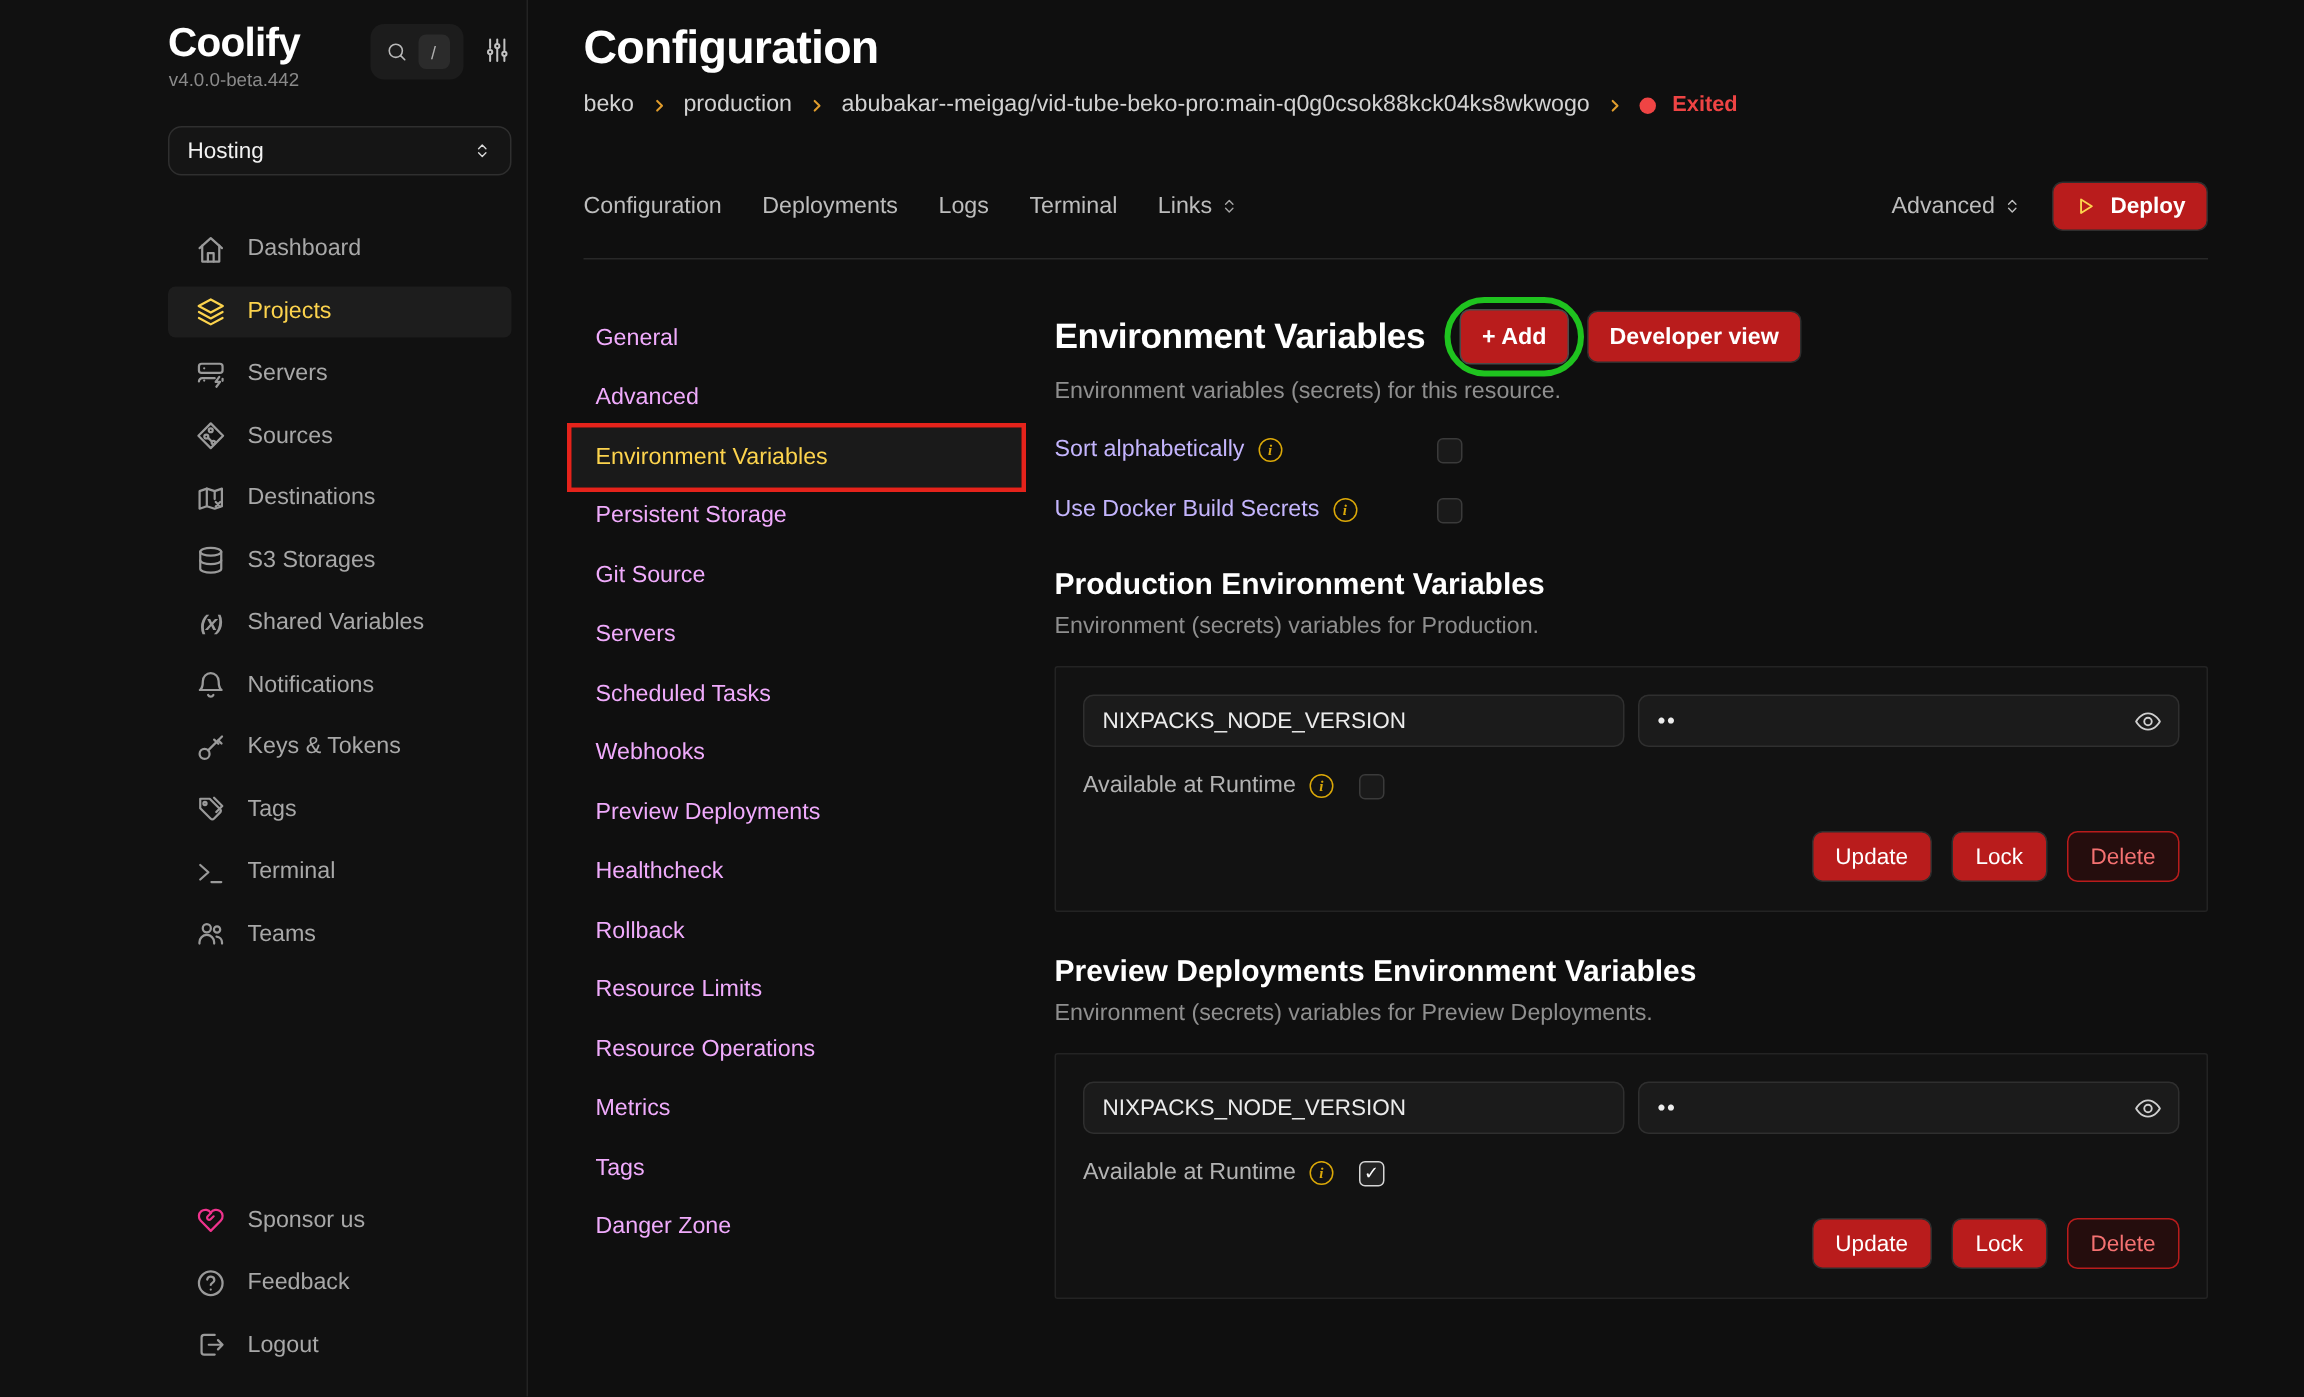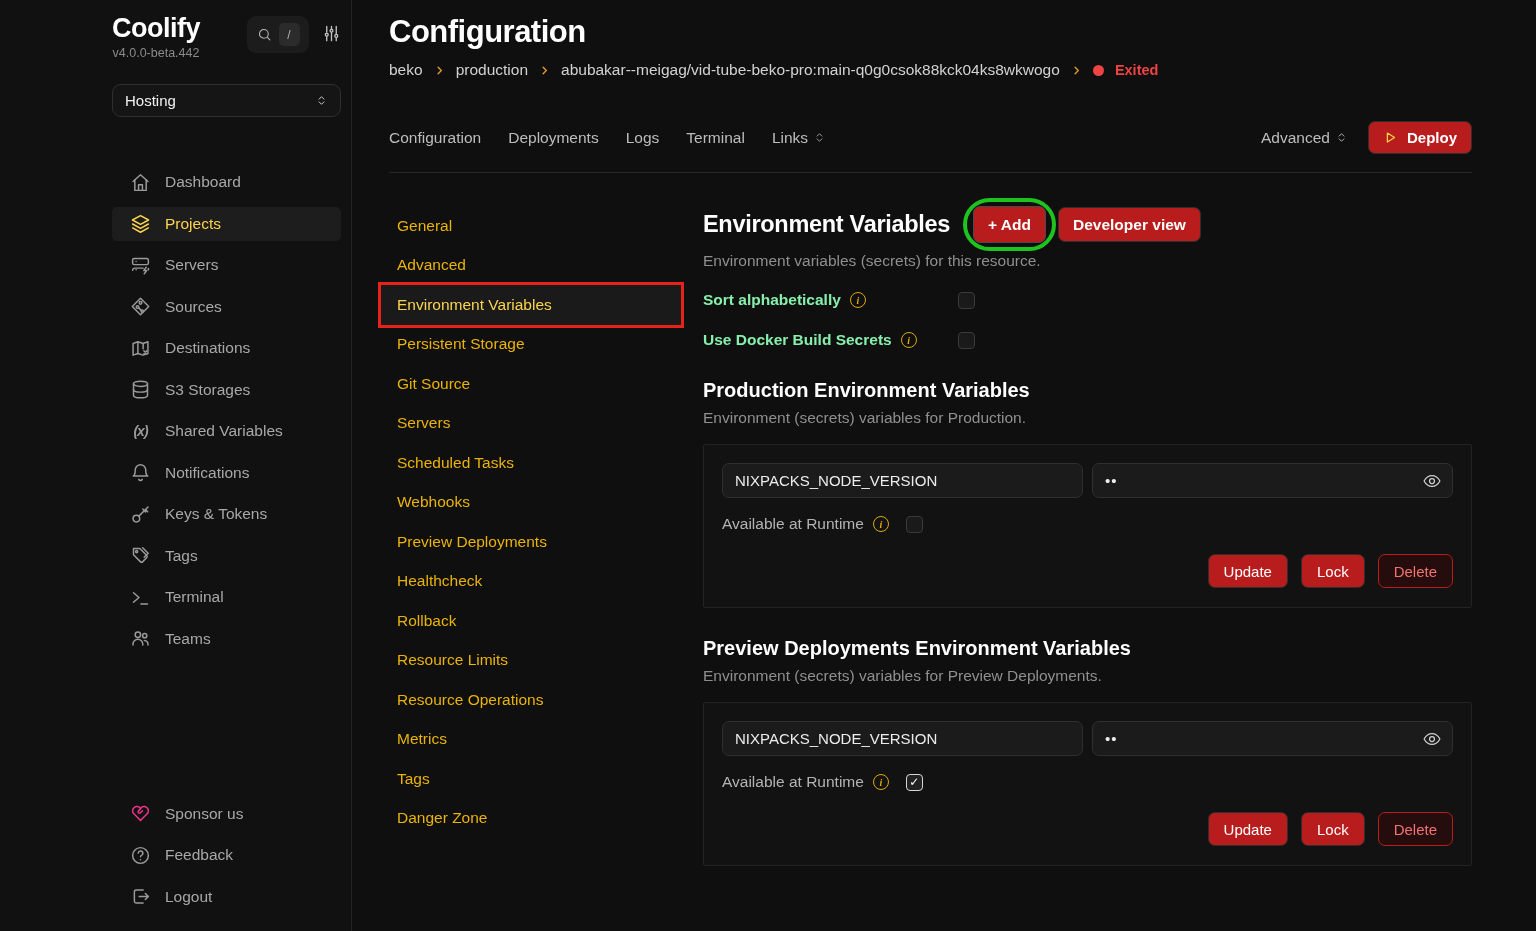--- a/index.html
+++ b/index.html
@@ -18,21 +18,21 @@
   .logo { font-size:27px; font-weight:700; letter-spacing:-0.5px; color:#fff; }
   .search-pill { margin-left:auto; margin-top:3px; width:62px; height:37px; background:#1c1c1c; border-radius:9px; display:flex; align-items:center; justify-content:center; gap:7px; color:#b9b9b9; cursor:pointer; }
   .search-pill .sic svg { width:15px; height:15px; }
   .kbd { width:21px; height:23px; background:#2b2b2b; border-radius:5px; font-size:12px; color:#b0b0b0; display:flex; align-items:center; justify-content:center; }
   .sliders-btn { margin-left:13px; margin-top:11px; color:#c2c2c2; cursor:pointer; }
   .sliders-btn svg { width:19px; height:19px; }
   .version { font-size:12.5px; color:#8a8a8a; margin-top:2px;text-align:center; }
   .team-select { margin-top:24px; height:33px; border:1px solid #2f2f2f; background:#151515; border-radius:9px; display:flex; align-items:center; padding:0 12px; font-size:15px; color:#f2f2f2; cursor:pointer; }
   .team-select .chev { margin-left:auto; color:#d8d8d8; }
   .chev svg { width:13px; height:13px; }
-  .nav { margin-top:48px; }
+  .nav { margin-top:32px; }
   .nav-item { height:34px; margin-bottom:7.5px; display:flex; align-items:center; gap:14px; padding-left:18px; border-radius:5px; color:#a8a8a8; font-size:15.5px; cursor:pointer; }
   .nav-item .ic { width:21px; height:21px; color:#9a9a9a; display:flex; align-items:center; justify-content:center; flex-shrink:0; }
   .nav-item .ic svg { width:21px; height:21px; }
   .nav-item.active { background:#1d1d1d; color:#fcd34d; }
   .nav-item.active .ic { color:#fcd34d; }
   .vars-txt { font-style:italic; font-weight:700; font-size:14px; letter-spacing:-1px; }
   .side-footer { margin-top:auto; padding-bottom:10px; }
 
   
   .main { margin-left:352px; padding:14px 64px 0 37px; }
@@ -50,35 +50,35 @@
   .right-tools { margin-left:auto; display:flex; align-items:center; gap:20px; }
   .advanced { display:flex; align-items:center; gap:5px; font-size:15.5px; color:#bdbdbd; cursor:pointer; }
   .btn { height:35px; padding:0 14px; border:1px solid #2e2e2e; background:#b91c1c; border-radius:7px; font-size:15.5px; font-weight:600; color:#fff; display:inline-flex; align-items:center; cursor:pointer; font-family:inherit; }
   .deploy-btn { height:33px; gap:9px; font-size:15px; }
   .deploy-btn .pic { color:#fcd34d; display:flex; }
   .deploy-btn .pic svg { width:15px; height:15px; stroke-width:2; }
   .hr { border-bottom:1px solid #282828; margin-top:18px; }
 
   .cols { display:flex; margin-top:33px; }
   .subnav { width:292px; flex-shrink:0; }
-  .subnav-item { position:relative; height:39.5px; display:flex; align-items:center; padding-left:16px; margin-left:-8px; font-size:15.5px; color:#eab308; cursor:pointer; }
+  .subnav-item { position:relative; height:39.5px; display:flex; align-items:center; padding-left:16px; margin-left:-8px; font-size:15.5px; color:#f0abfc; cursor:pointer; }
   .subnav-item.active { background:#1a1a1a; color:#fcd34d; }
   .redbox { display:none; }
   .subnav-item.active .redbox { display:block; position:absolute; inset:-3px; border:3px solid #e5231b; pointer-events:none; }
 
   .content { flex:1; padding-left:22px; }
   .h2-row { display:flex; align-items:center; }
   h2 { font-size:23.5px; font-weight:800; letter-spacing:-0.3px; }
   .add-wrap { position:relative; margin-left:23px; }
   .add-btn { height:37px; border-color:#4a4a4a; }
   .green-ring { position:absolute; inset:-8px -10px; border:4px solid #1fc31f; border-radius:30px; pointer-events:none; }
   .dev-btn { margin-left:12px; }
   .desc { margin-top:9px; font-size:15.5px; color:#8f8f8f; }
   .toggle-row { display:flex; align-items:center; margin-top:20px; height:20px; }
-  .toggle-left { width:255px; display:flex; align-items:center; gap:9px; font-size:15.5px; color:#86efac;font-weight:bold; }
+  .toggle-left { width:255px; display:flex; align-items:center; gap:9px; font-size:15.5px; color:#c4b5fd; }
   .info { width:16px; height:16px; flex-shrink:0; border:1.5px solid #dca908; border-radius:50%; color:#dca908; display:inline-flex; align-items:center; justify-content:center; }
   .info::after { content:"i"; font:italic 700 10px "Liberation Serif","DejaVu Serif",serif; }
   .checkbox { width:17px; height:17px; border-radius:4px; border:1px solid #3a3a3a; background:#1a1a1a; display:inline-flex; align-items:center; justify-content:center; cursor:pointer; flex-shrink:0; }
   .checkbox.checked { border:1.5px solid #d6d6d6; background:#222; }
   .checkbox.checked::after { content:"✓"; font-size:12px; font-weight:700; color:#fff; }
 
   .section { margin-top:29px; }
   h3 { font-size:20px; font-weight:800; }
   .section .desc { margin-top:7px; }
   .card { margin-top:17px; border:1px solid #232323; background:#121212; padding:18px 18px 19px; border-radius:2px; }

